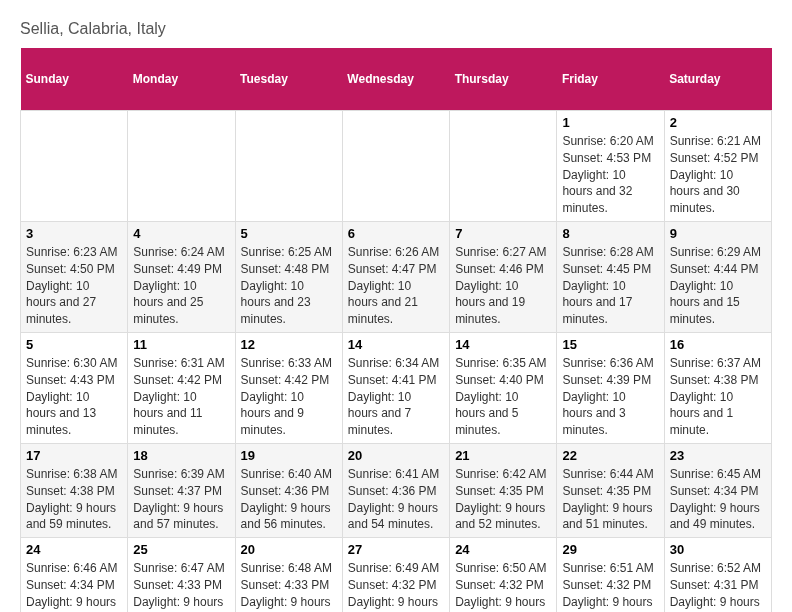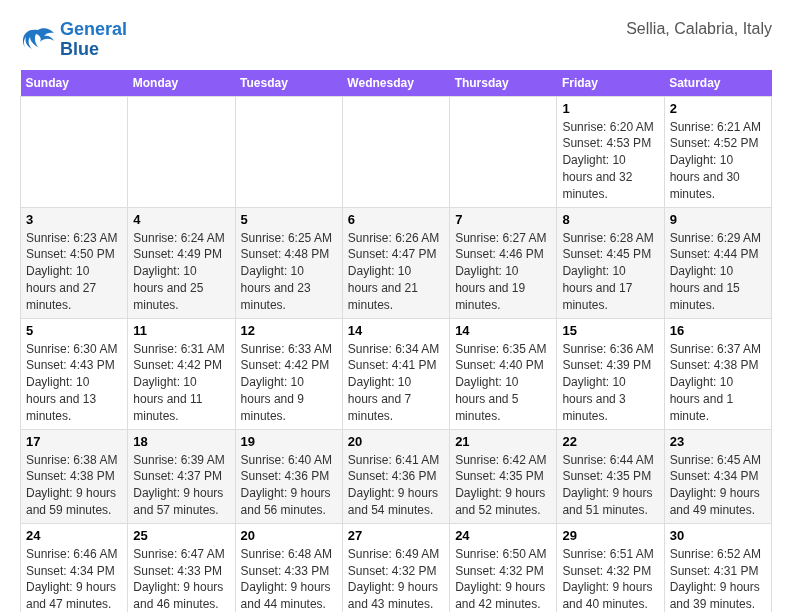--- a/index.html
+++ b/index.html
@@ -45,24 +45,24 @@
     .location {
       font-size: 16px;
       color: #555;
     }
     table {
       width: 100%;
       border-collapse: collapse;
       font-size: 11px;
     }
     th {
-      background-color: #8b5cf6;
+      background-color: #be185d;
       color: #fff;
       text-align: left;
-      padding: 6px 5px;
+      padding: 24px 5px;
       font-size: 12px;
       font-weight: bold;
     }
     td {
       vertical-align: top;
       padding: 4px 5px;
       border: 1px solid #ddd;
       height: 90px;
       width: 107px;
     }
@@ -87,29 +87,20 @@
       background-color: #fff;
     }
     tr:nth-child(even) .empty-cell {
       background-color: #f5f5f5;
     }
   </style>
 </head>
 <body>
 
 <div class="header">
-  <div class="logo">
-    <svg class="logo-bird" viewBox="0 0 36 30" xmlns="http://www.w3.org/2000/svg">
-      <path d="M18 5 C22 2, 30 3, 34 8 C30 7, 26 8, 24 11 C28 10, 32 12, 34 16 C30 13, 24 13, 20 17 C22 14, 20 10, 16 9 C14 13, 15 18, 18 22 C14 20, 10 16, 10 12 C8 15, 8 20, 12 24 C8 22, 4 17, 6 12 C4 14, 3 18, 5 22 C2 18, 2 12, 6 8 C8 5, 13 4, 18 5Z" fill="#2176c5"></path>
-    </svg>
-    <div class="logo-text">
-      <div><span>General</span></div>
-      <div><span style="color:#1a5fa0;">Blue</span></div>
-    </div>
-  </div>
   <div class="title-section">
     <div class="location">Sellia, Calabria, Italy</div>
   </div>
 </div>
 
 <table>
   <thead>
     <tr>
     <th>Sunday</th>
         <th>Monday</th>

